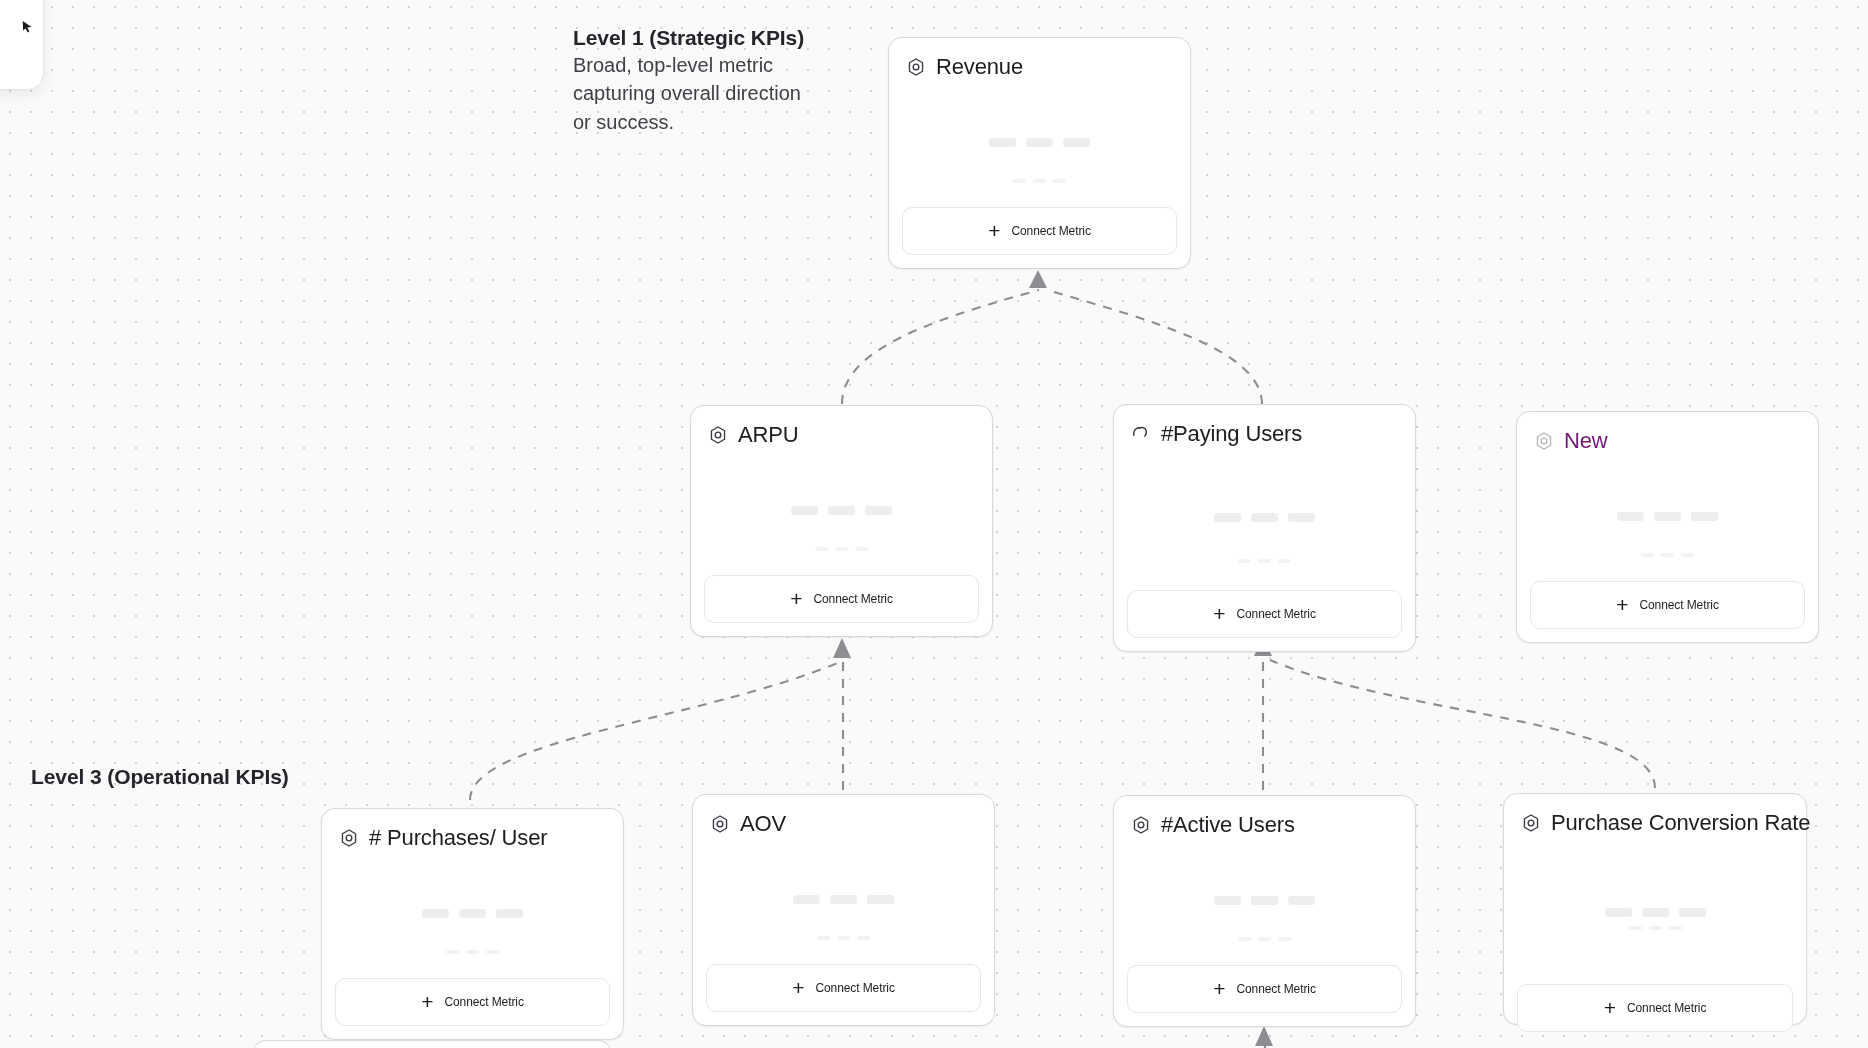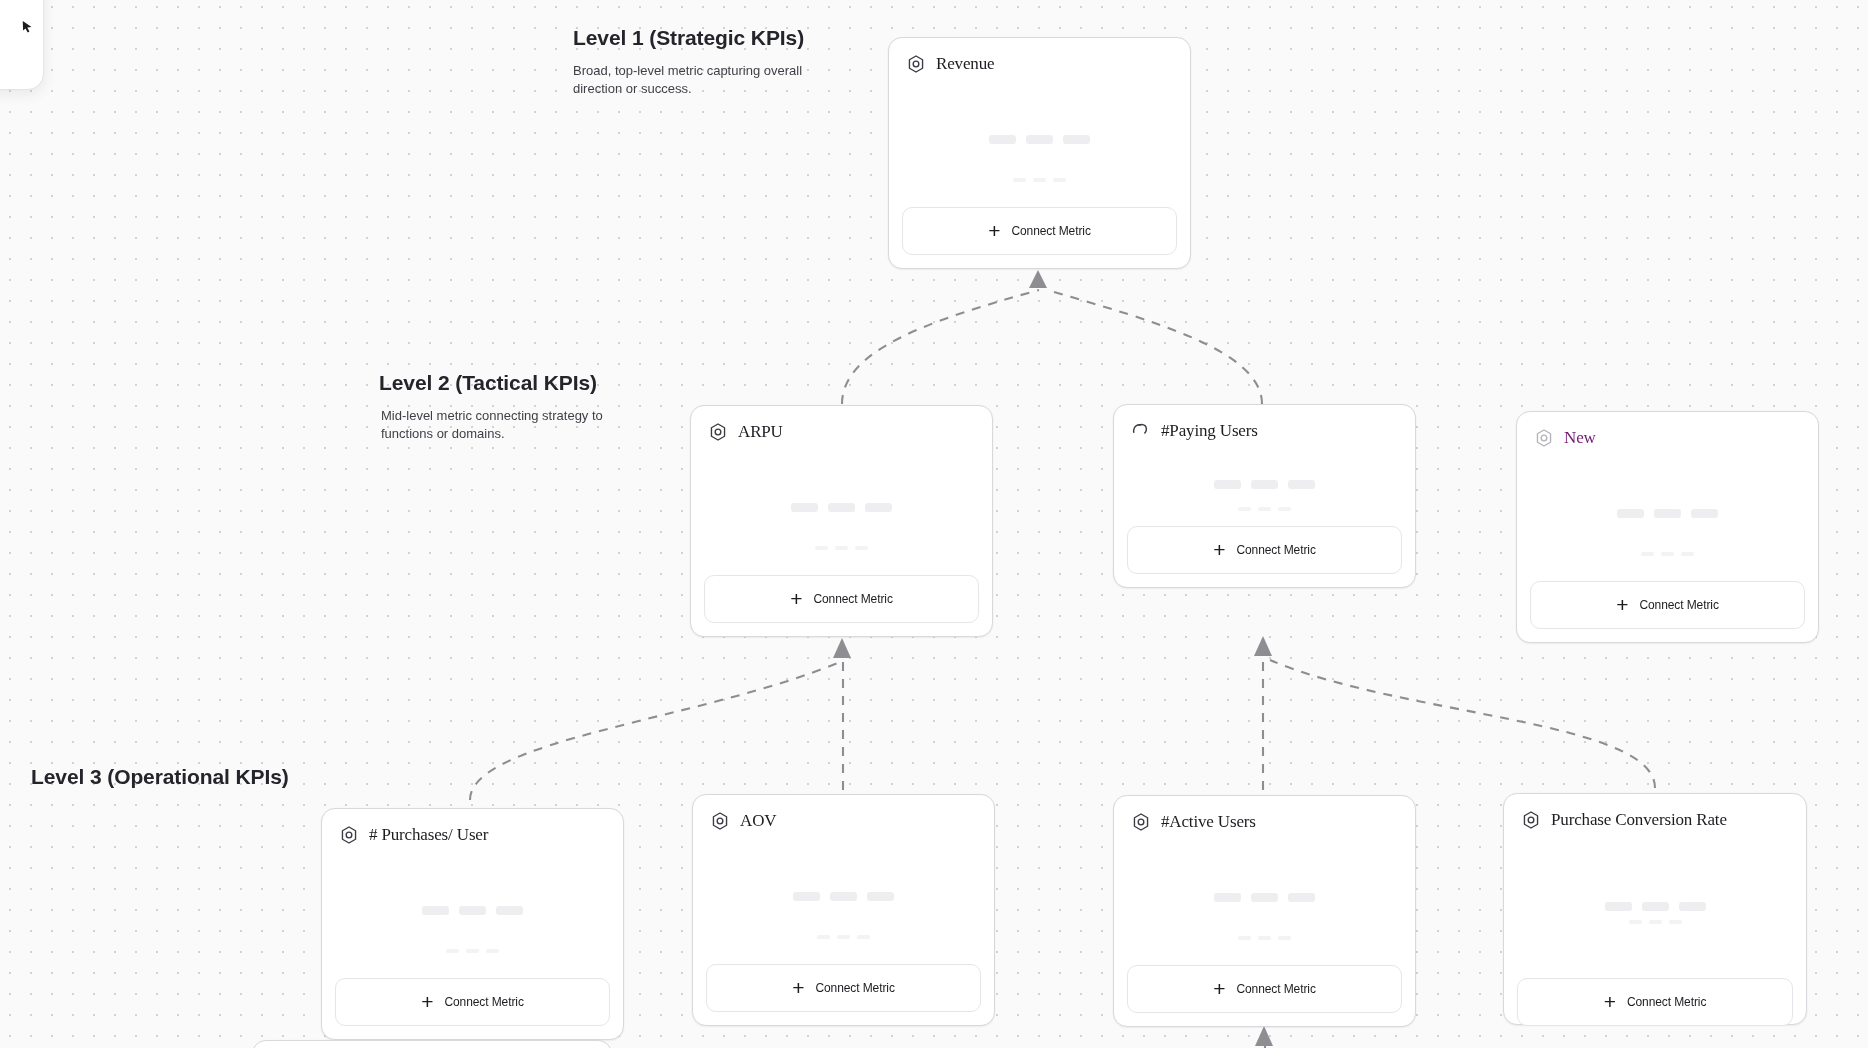--- a/index.html
+++ b/index.html
@@ -46,22 +46,22 @@
   
   .level-block { position: absolute; z-index: 3; }
   .level-title {
     font-size: 21px;
     font-weight: 700;
     color: #24242b;
     letter-spacing: -0.1px;
     white-space: nowrap;
   }
   .level-desc {
-    margin-top: 12px;
-    font-size: 13px;
+    margin-top: 1px;
+    font-size: 20px;
     line-height: 1.42;
     color: #3f3f46;
     max-width: 250px;
   }
   .level-desc.indent { margin-left: 2px; }
 
   
   .card {
     position: absolute;
     background: #ffffff;
@@ -78,26 +78,25 @@
     display: flex;
     align-items: center;
     gap: 10px;
     padding: 3px 2px 0 4px;
   }
 
   .card-icon { width: 20px; height: 20px; flex: 0 0 20px; display: block; }
   .card-icon svg { display: block; width: 20px; height: 20px; }
 
   .card-title {
-    font-size: 17px;
+    font-size: 22px;
     font-weight: 400;
     color: #1c1c21;
     letter-spacing: -0.15px;
     white-space: nowrap;
-    font-family: Liberation Serif, serif;
   }
   .card.muted .card-title { color: #701a75; }
   .card.muted .hex-stroke { stroke: #b4b4ba; }
 
   .card-body {
     flex: 1 1 auto;
     position: relative;
     min-height: 58px;
   }
 
@@ -206,24 +205,20 @@
         <path d="M2 1 L12 8 L7.2 8.6 L9.6 13.2 L7.6 14.2 L5.2 9.6 L2.4 12 Z" fill="#1b1b20"></path>
       </svg>
     </span>
   </div>
 
   <div class="level-block" style="left:573px; top:26px;">
     <div class="level-title">Level 1 (Strategic KPIs)</div>
     <div class="level-desc">Broad, top-level metric capturing overall direction or success.</div>
   </div>
 
-  <div class="level-block" style="left:379px; top:371px;">
-    <div class="level-title">Level 2 (Tactical KPIs)</div>
-    <div class="level-desc indent">Mid-level metric connecting strategy to functions or domains.</div>
-  </div>
 
   <div class="level-block" style="left:31px; top:765px;">
     <div class="level-title">Level 3 (Operational KPIs)</div>
   </div>
 
   <div class="card" style="left:888px; top:37px; width:303px; height:232px;">
     <div class="card-head">
       <span class="card-icon">
         <svg viewBox="0 0 22 22" aria-hidden="true">
           <path class="hex-stroke" d="M11 2.2 L18.2 6.3 L18.2 15.7 L11 19.8 L3.8 15.7 L3.8 6.3 Z" fill="none" stroke="#3a3a42" stroke-width="1.5" stroke-linejoin="round"></path>
@@ -271,21 +266,21 @@
         <span class="sk"></span>
         <span class="sk"></span>
       </div>
     </div>
     <div class="connect-btn">
       <span class="plus">+</span>
       <span class="connect-label">Connect Metric</span>
     </div>
   </div>
 
-  <div class="card" style="left:1113px; top:404px; width:303px; height:184px;">
+  <div class="card" style="left:1113px; top:404px; width:303px; height:248px;">
     <div class="card-head">
       <span class="card-icon">
         <svg viewBox="0 0 22 22" aria-hidden="true">
           <path d="M14.6 5.2 A 6.6 6.6 0 1 0 15.4 13.6" fill="none" stroke="#3a3a42" stroke-width="1.6" stroke-linecap="round" transform="rotate(-35 11 11)" stroke-dasharray="13 40"></path>
           <path d="M15.8 5.4 A 6.7 6.7 0 0 0 8.9 4.6" fill="none" stroke="#3a3a42" stroke-width="1.6" stroke-linecap="round"></path>
           <path d="M16.2 6.0 A 6.7 6.7 0 0 1 15.2 13.2" fill="none" stroke="#3a3a42" stroke-width="1.6" stroke-linecap="round"></path>
         </svg>
       </span>
       <span class="card-title">#Paying Users</span>
     </div>

